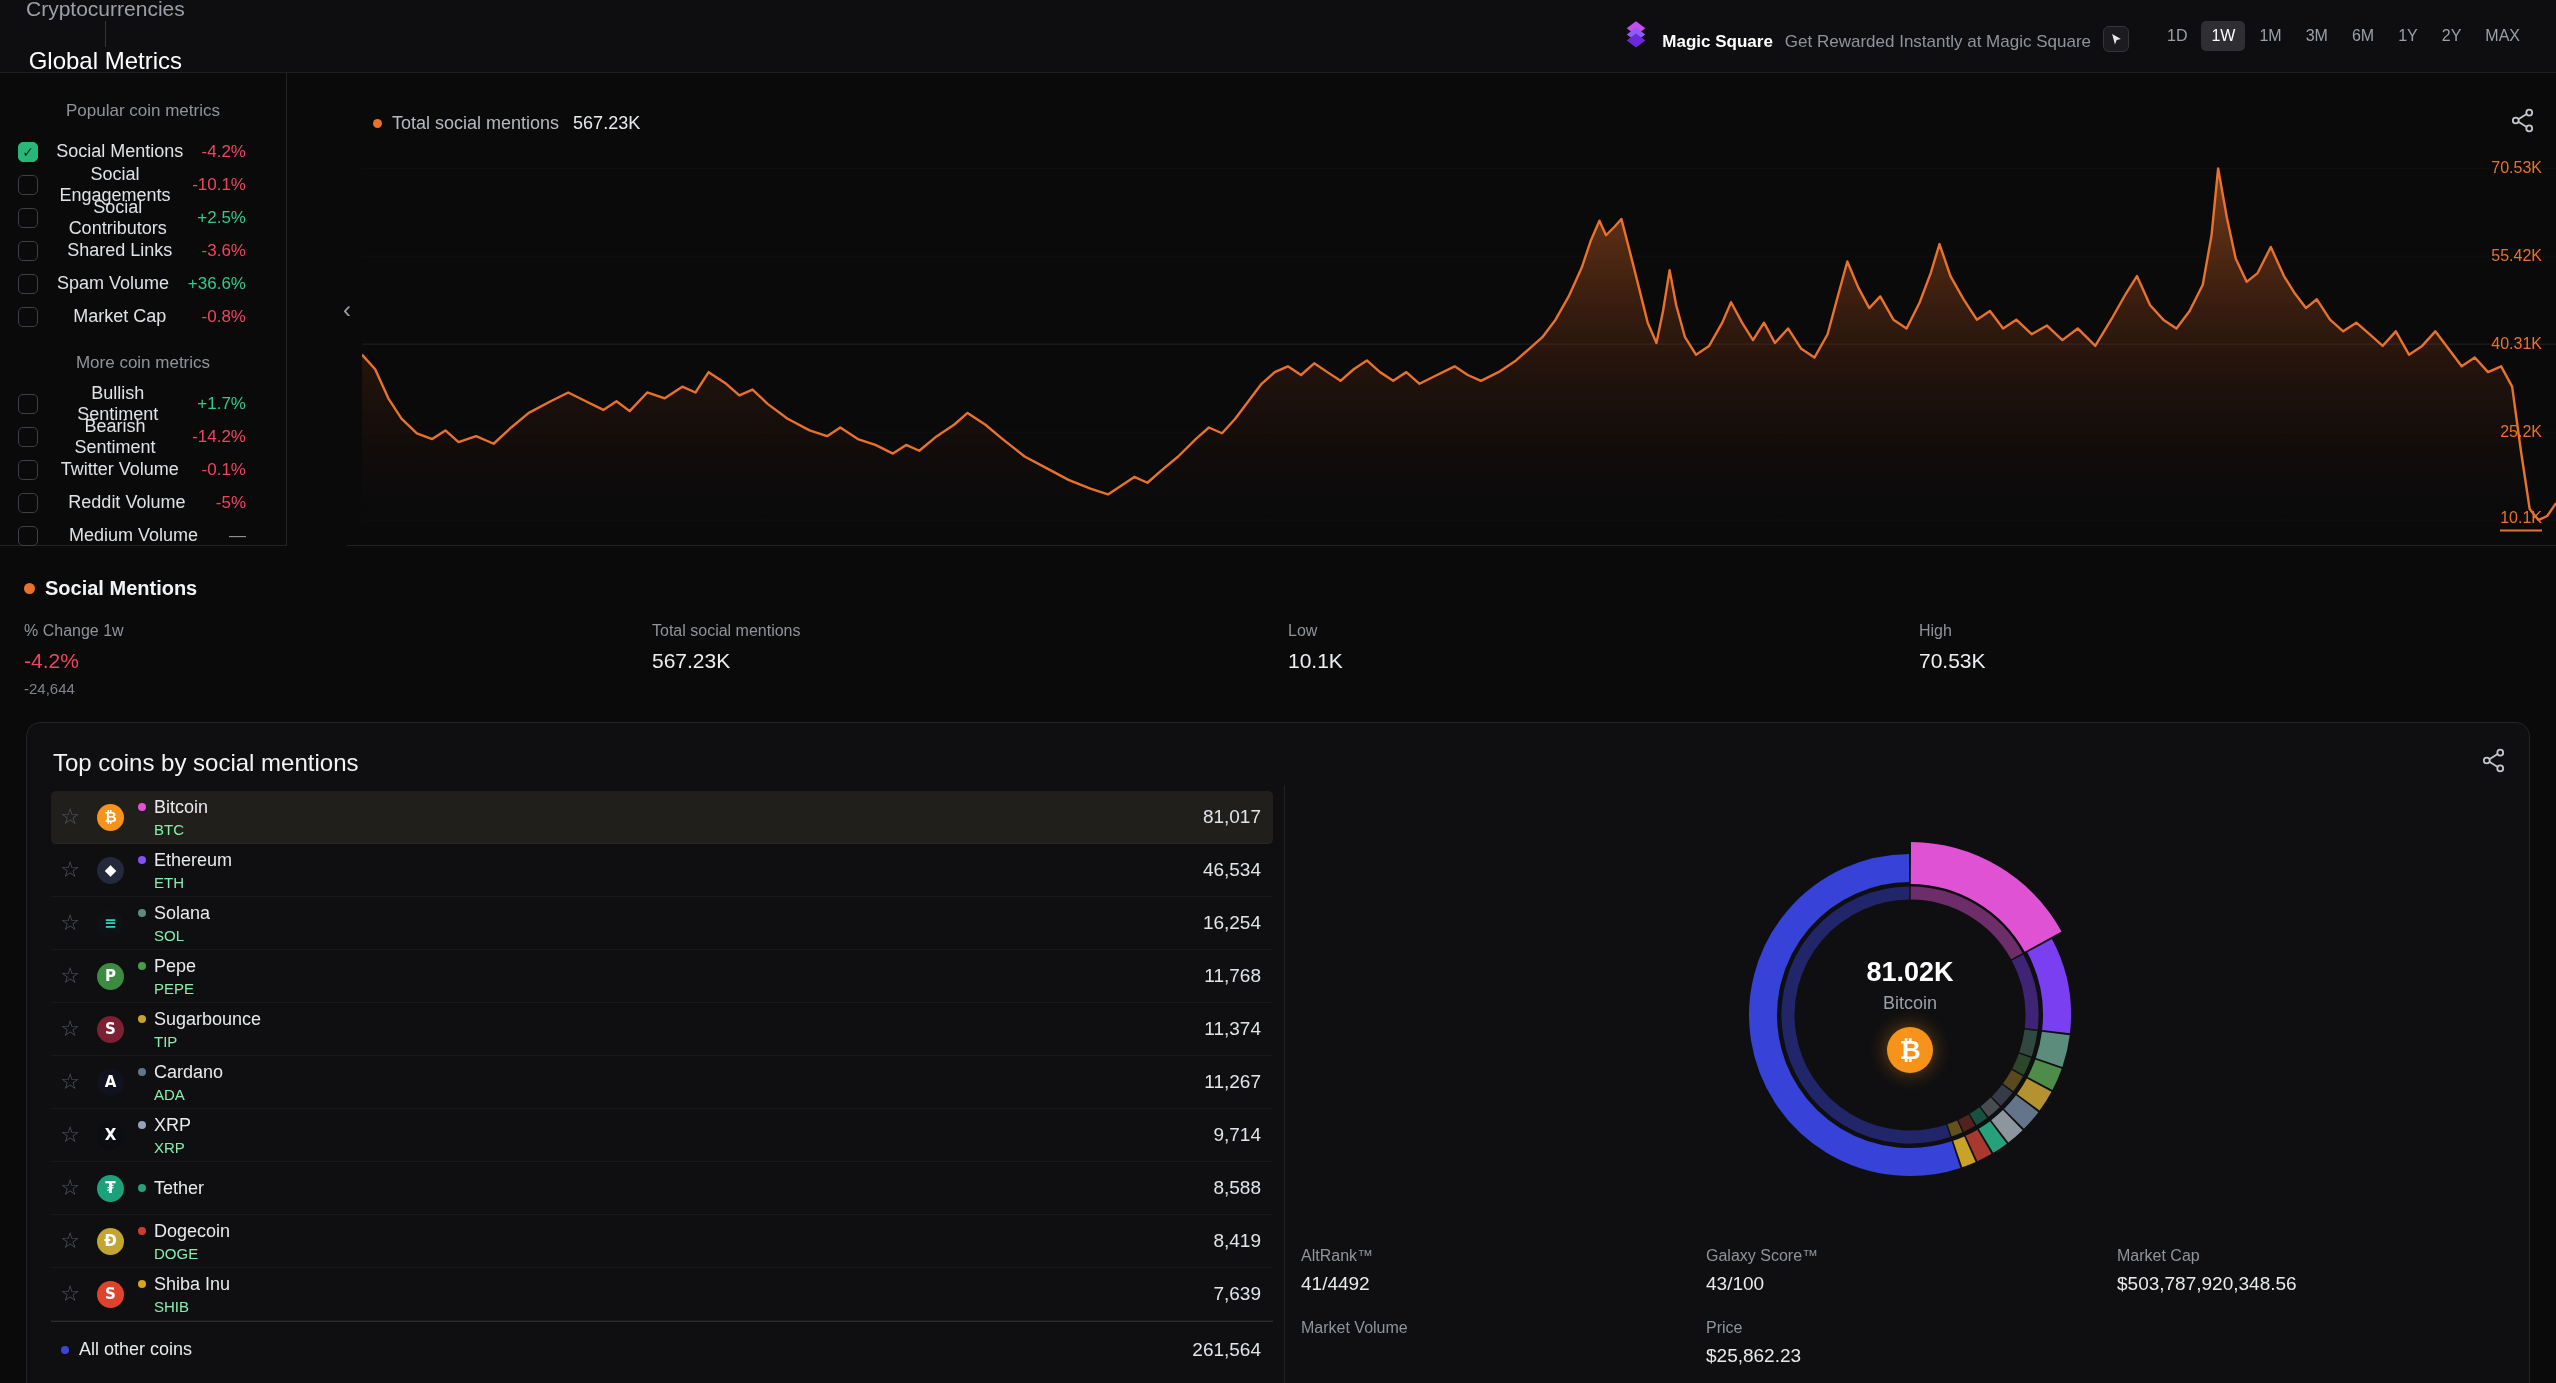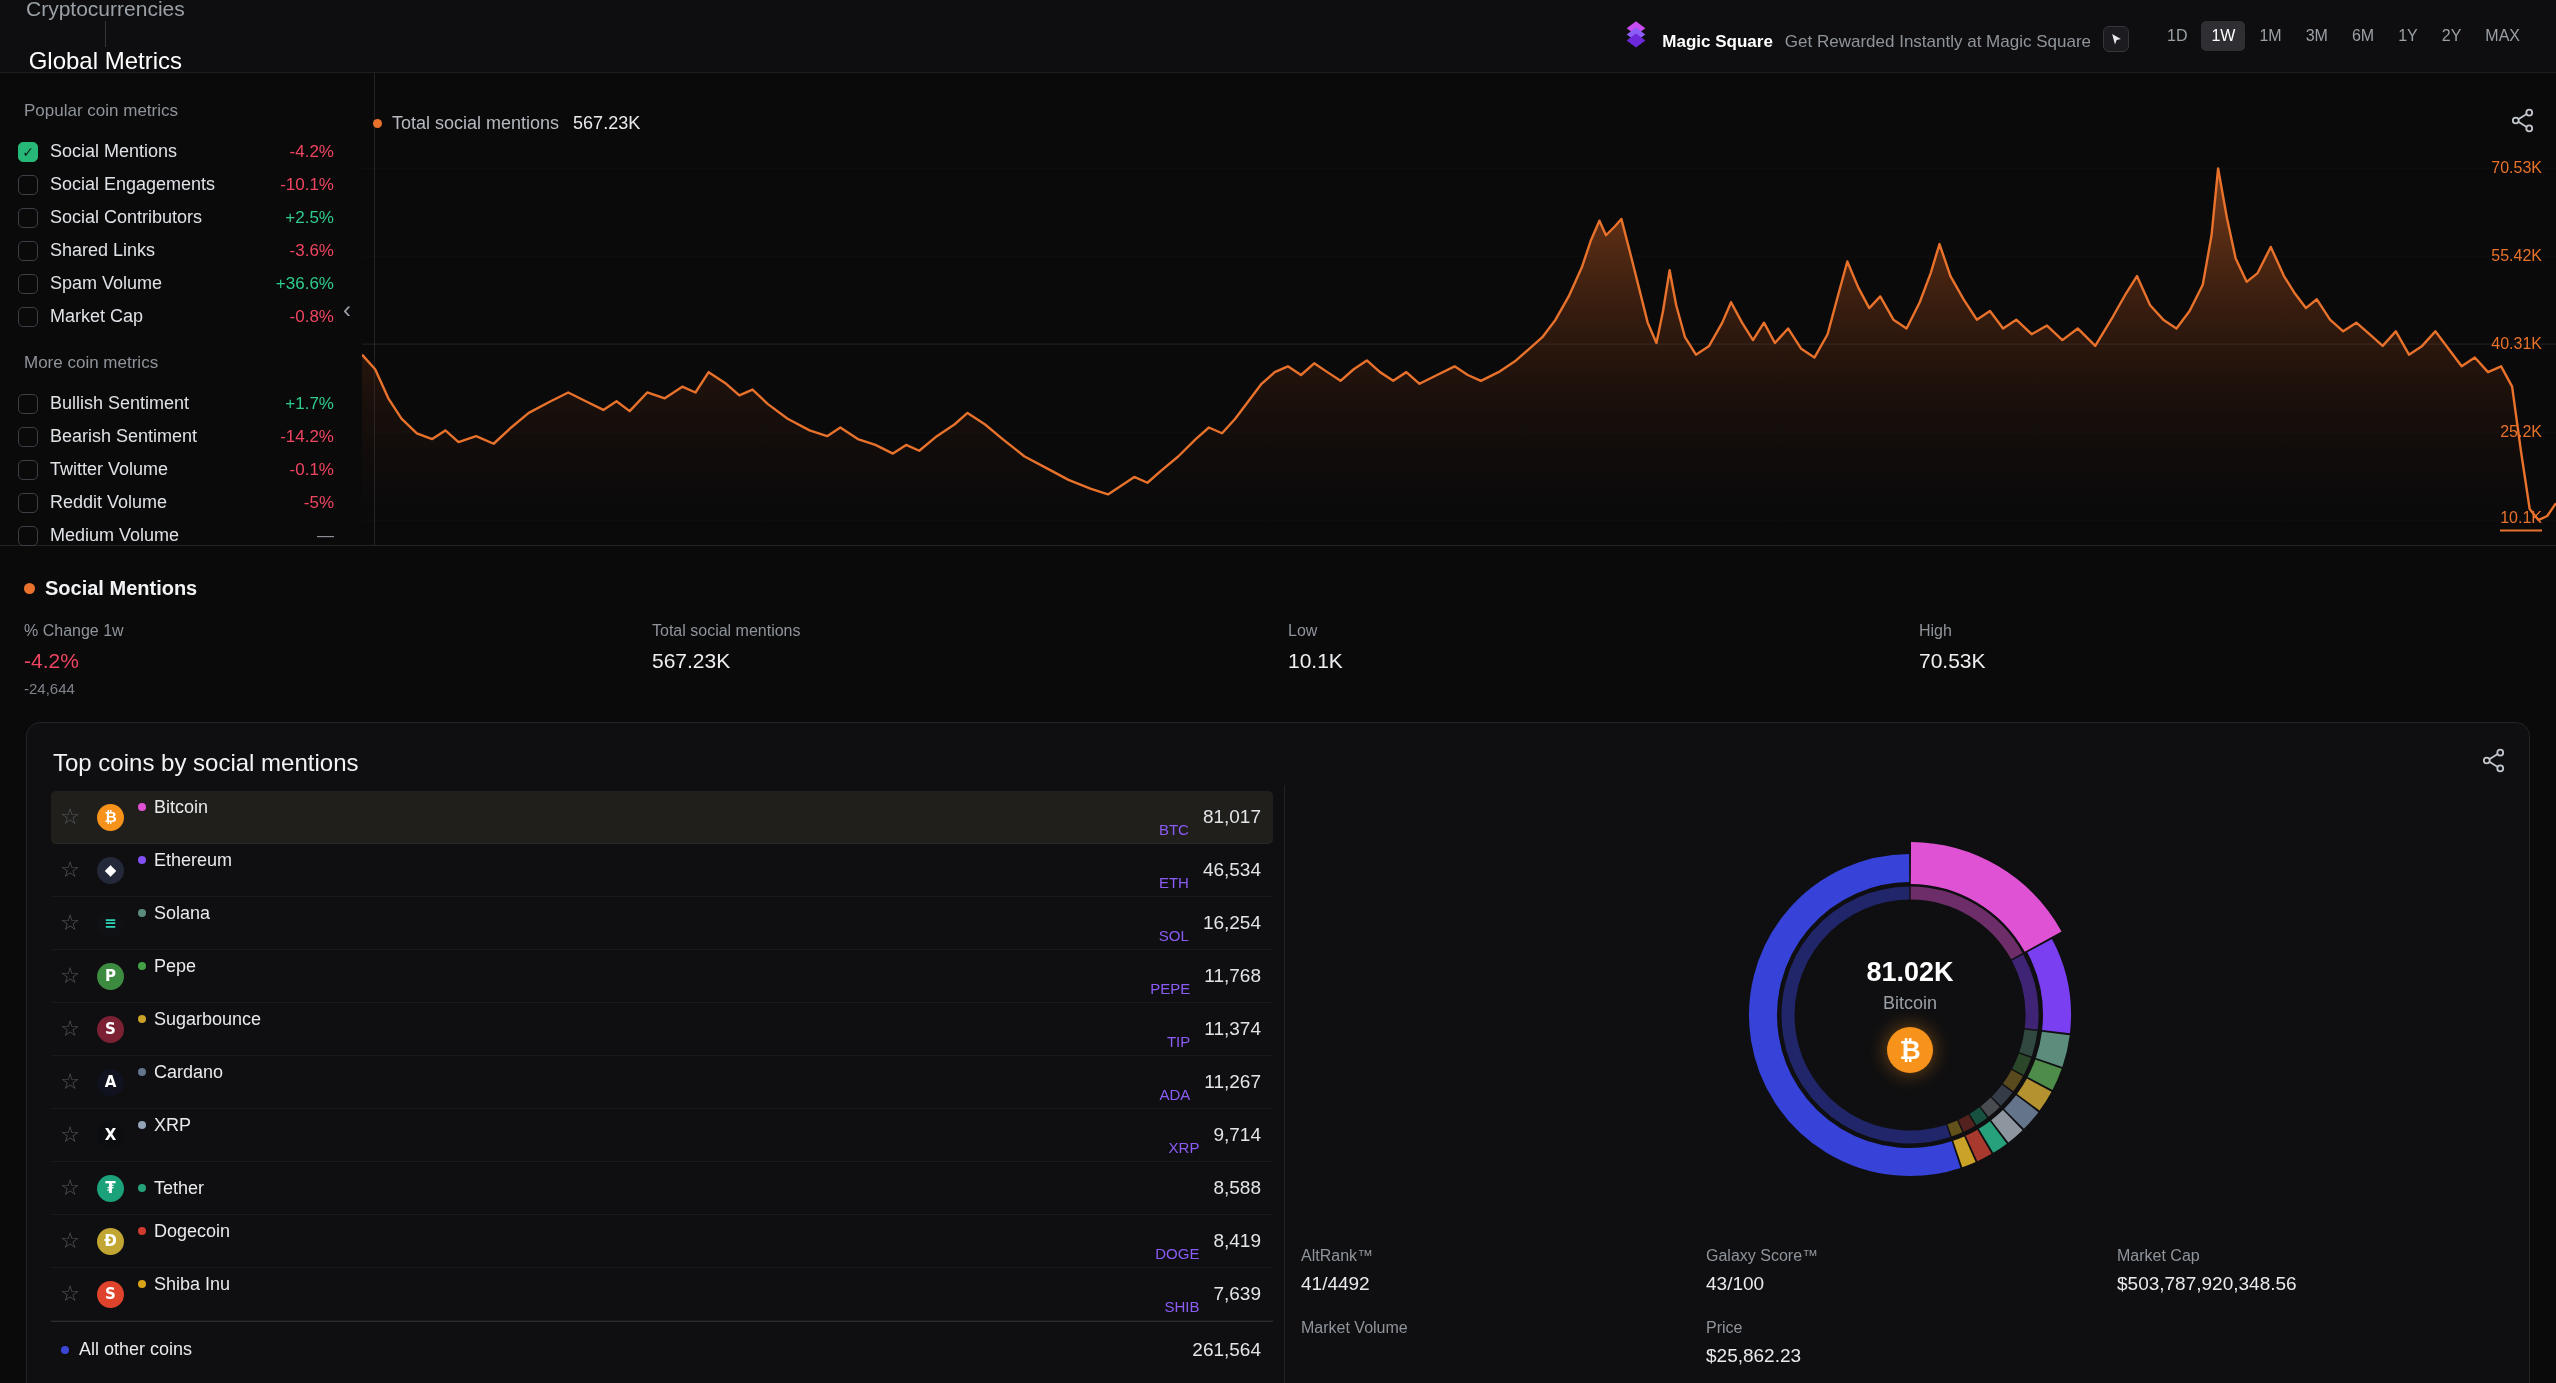--- a/index.html
+++ b/index.html
@@ -20,22 +20,22 @@
   .promo-brand { font-size:17px; color:#ffffff; font-weight:bold; }
   .promo-text { font-size:17px; color:#8f949b; }
   .ad-icon { width:26px; height:26px; border-radius:6px; background:#1c1c20; border:1px solid #35353b;
              display:flex; align-items:center; justify-content:center; }
   .timeframes { display:flex; align-items:center; gap:4px; margin-left:28px; }
   .tf { background:none; border:none; color:#9aa0a6; font-size:16px; padding:6px 10px;
         border-radius:5px; cursor:pointer; font-family:inherit; }
   .tf.active { background:#2e2e33; color:#ffffff; }
 
   
-  .sidebar { position:absolute; top:73px; left:0; width:375px; height:473px;
-             border-right:1px solid #232326; border-bottom:1px solid #232326; padding-top:28px; }
+  .sidebar { position:absolute; top:73px; left:0; width:287px; height:473px;
+             border-right:1px solid #232326; border-bottom:1px solid #232326; padding-top:28px;text-align:center; }
   .metric-header { padding:0 24px; font-size:17px; color:#8f949b; margin-bottom:14px; }
   .metric-header.more { margin-top:20px; }
   .metric-row { display:flex; align-items:center; height:33px; padding:0 40px 0 18px; gap:12px; cursor:pointer; }
   .cb { width:20px; height:20px; border:1.5px solid #3c4046; border-radius:5px; flex:none;
         display:flex; align-items:center; justify-content:center; font-size:14px; font-weight:bold; color:transparent; }
   .cb.checked { background:#27b877; border-color:#27b877; color:#06251a; }
   .m-label { font-size:18px; color:#dfe2e6; flex:1; }
   .m-change { font-size:17px; }
   .neg { color:#ef4560; } .pos { color:#2fcb8c; } .neu { color:#8f949b; }
   .collapse-btn { position:absolute; left:336px; top:295px; width:22px; height:30px; background:#0a0a0b;
@@ -77,21 +77,21 @@
   .coin-row { position:relative; display:flex; align-items:center; height:53px;
               border-bottom:1px solid rgba(255,255,255,0.045); padding:0 12px 0 6px; gap:14px; cursor:pointer; }
   .coin-row.highlight { background:#201f1c; border-radius:5px; }
   .star { font-size:22px; color:#565b61; width:26px; text-align:center; cursor:pointer; }
   .coin-icon { width:27px; height:27px; border-radius:50%; flex:none; display:flex; align-items:center;
                justify-content:center; font-size:15px; font-weight:bold; color:#fff;
                font-family:"DejaVu Sans",sans-serif; }
   .coin-names { flex:1; display:flex; flex-direction:column; gap:3px; }
   .coin-name-line { display:flex; align-items:center; gap:8px; font-size:18px; color:#e8eaec; }
   .coin-dot { width:8px; height:8px; border-radius:50%; flex:none; }
-  .coin-symbol { font-size:15px; color:#8b5cf6; padding-left:16px;text-align:right; }
+  .coin-symbol { font-size:15px; color:#86efac; padding-left:16px; }
   .coin-value { font-size:19px; color:#e2e5e8; }
   .footer-row { position:absolute; left:24px; top:598px; width:1222px; height:56px;
                 border-top:1px solid rgba(255,255,255,0.12); display:flex; align-items:center;
                 padding:0 12px 0 10px; gap:10px; cursor:pointer; }
   .footer-label { font-size:18px; color:#e8eaec; }
   .footer-value { margin-left:auto; font-size:19px; color:#e2e5e8; }
   .vdiv { position:absolute; left:1257px; top:62px; bottom:1px; width:1px; background:#222226; }
 
   .donut-wrap { position:absolute; left:1653px; top:62px; width:460px; height:460px; }
   #donut { width:100%; height:100%; display:block; }

